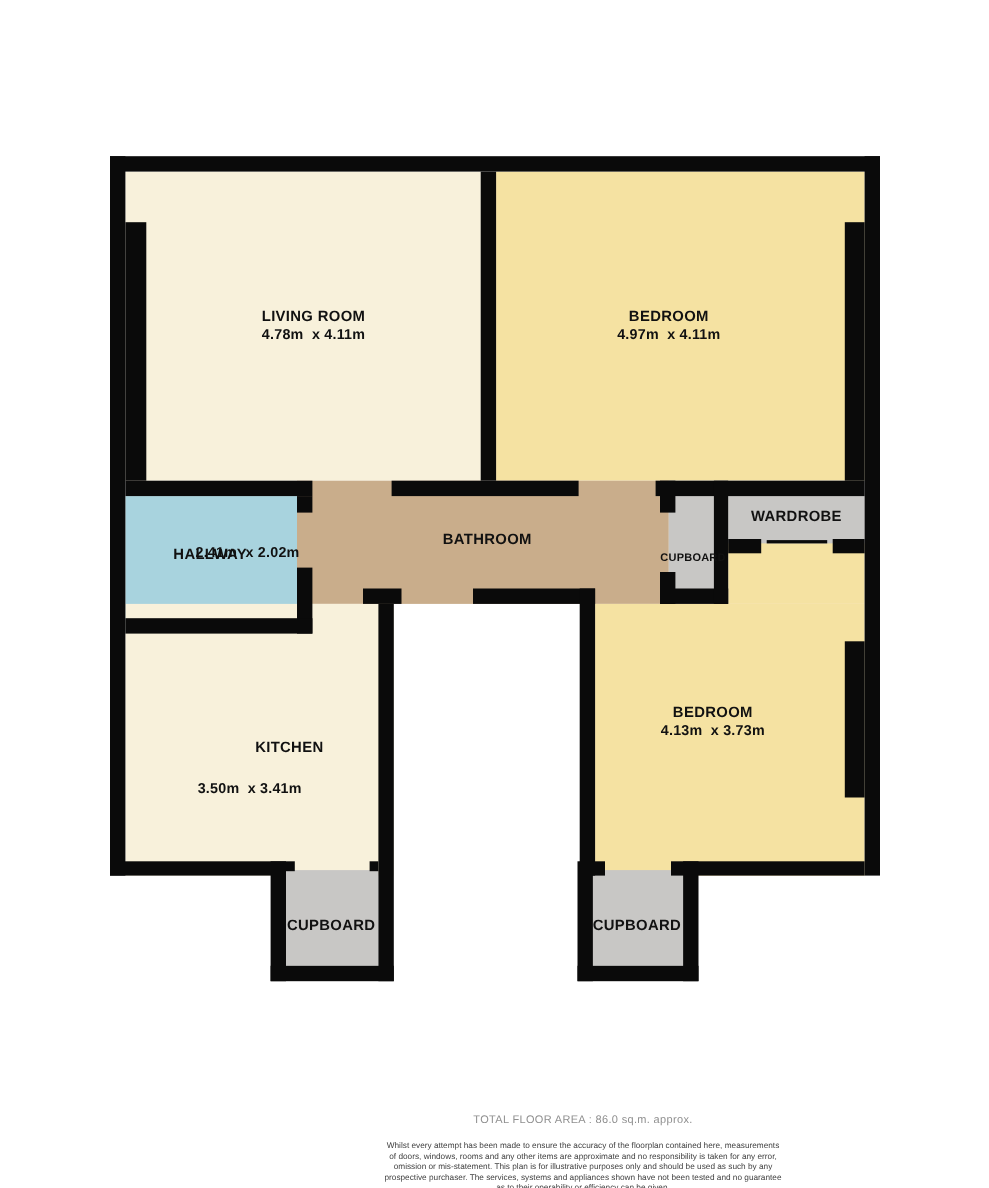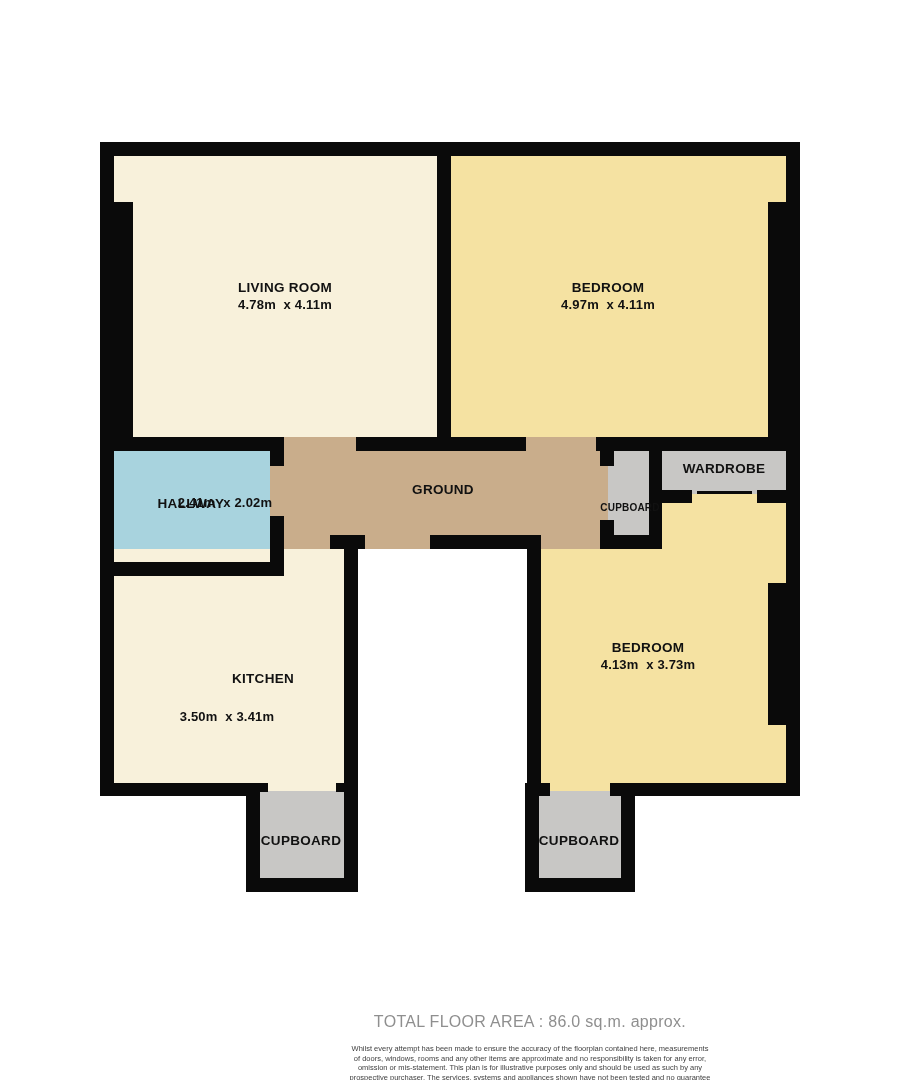--- a/index.html
+++ b/index.html
@@ -9,21 +9,21 @@
   .floor{position:absolute;}
   .wall{position:absolute;background:#0a0a0a;}
   .lbl{position:absolute;transform:translate(-50%,-50%);font-weight:bold;color:#111111;
        white-space:pre;text-align:center;line-height:1;}
   .room-name{font-size:13.5px;letter-spacing:.3px;}
   .room-dims{font-size:13px;letter-spacing:.2px;}
   .lbl-small{font-size:10px;letter-spacing:.2px;}
   .title-block{position:absolute;left:443px;top:14px;transform:translateX(-50%);
        text-align:center;color:#65656c;font-size:23px;letter-spacing:.5px;line-height:26px;white-space:nowrap;}
   .footer-block{position:absolute;left:530px;top:1013px;transform:translateX(-50%);text-align:center;}
-  .footer-total{font-size:16px;color:#8f8f8f;letter-spacing:.3px;margin-bottom:5px;white-space:nowrap;}
+  .footer-total{font-size:10px;color:#8f8f8f;letter-spacing:.3px;margin-bottom:5px;white-space:nowrap;}
   .footer-disclaimer{width:362px;font-size:7.5px;line-height:9.6px;color:#3f3f3f;margin:13px auto;}
   .footer-credit{font-size:7.5px;line-height:9.6px;color:#3f3f3f;}
   .c-cream{background:#f8f1db;} .c-yellow{background:#f5e2a2;} .c-blue{background:#a8d3de;}
   .c-tan{background:#c9ad8b;} .c-gray{background:#c8c7c5;}
 </style>
 </head>
 <body>
 
 <div class="page">
 
@@ -79,21 +79,21 @@
 
     <div class="lbl room-name" style="left:285px;top:288px;">LIVING ROOM</div>
     <div class="lbl room-dims" style="left:285px;top:304px;">4.78m  x 4.11m</div>
 
     <div class="lbl room-name" style="left:608px;top:288px;">BEDROOM</div>
     <div class="lbl room-dims" style="left:608px;top:304px;">4.97m  x 4.11m</div>
 
     <div class="lbl room-name" style="left:191px;top:504px;">HALLWAY</div>
     <div class="lbl room-dims" style="left:191px;top:502px;margin-left:34px;">2.41m  x 2.02m</div>
 
-    <div class="lbl room-name" style="left:443px;top:490px;">GROUND</div>
+    <div class="lbl room-name" style="left:443px;top:490px;">BATHROOM</div>
 
     <div class="lbl room-name" style="left:724px;top:469px;">WARDROBE</div>
 
     <div class="lbl lbl-small" style="left:630px;top:508px;">CUPBOARD</div>
 
     <div class="lbl room-name" style="left:227px;top:679px;margin-left:36px;">KITCHEN</div>
     <div class="lbl room-dims" style="left:227px;top:716px;">3.50m  x 3.41m</div>
 
     <div class="lbl room-name" style="left:648px;top:648px;">BEDROOM</div>
     <div class="lbl room-dims" style="left:648px;top:664px;text-align:right;">4.13m  x 3.73m</div>

